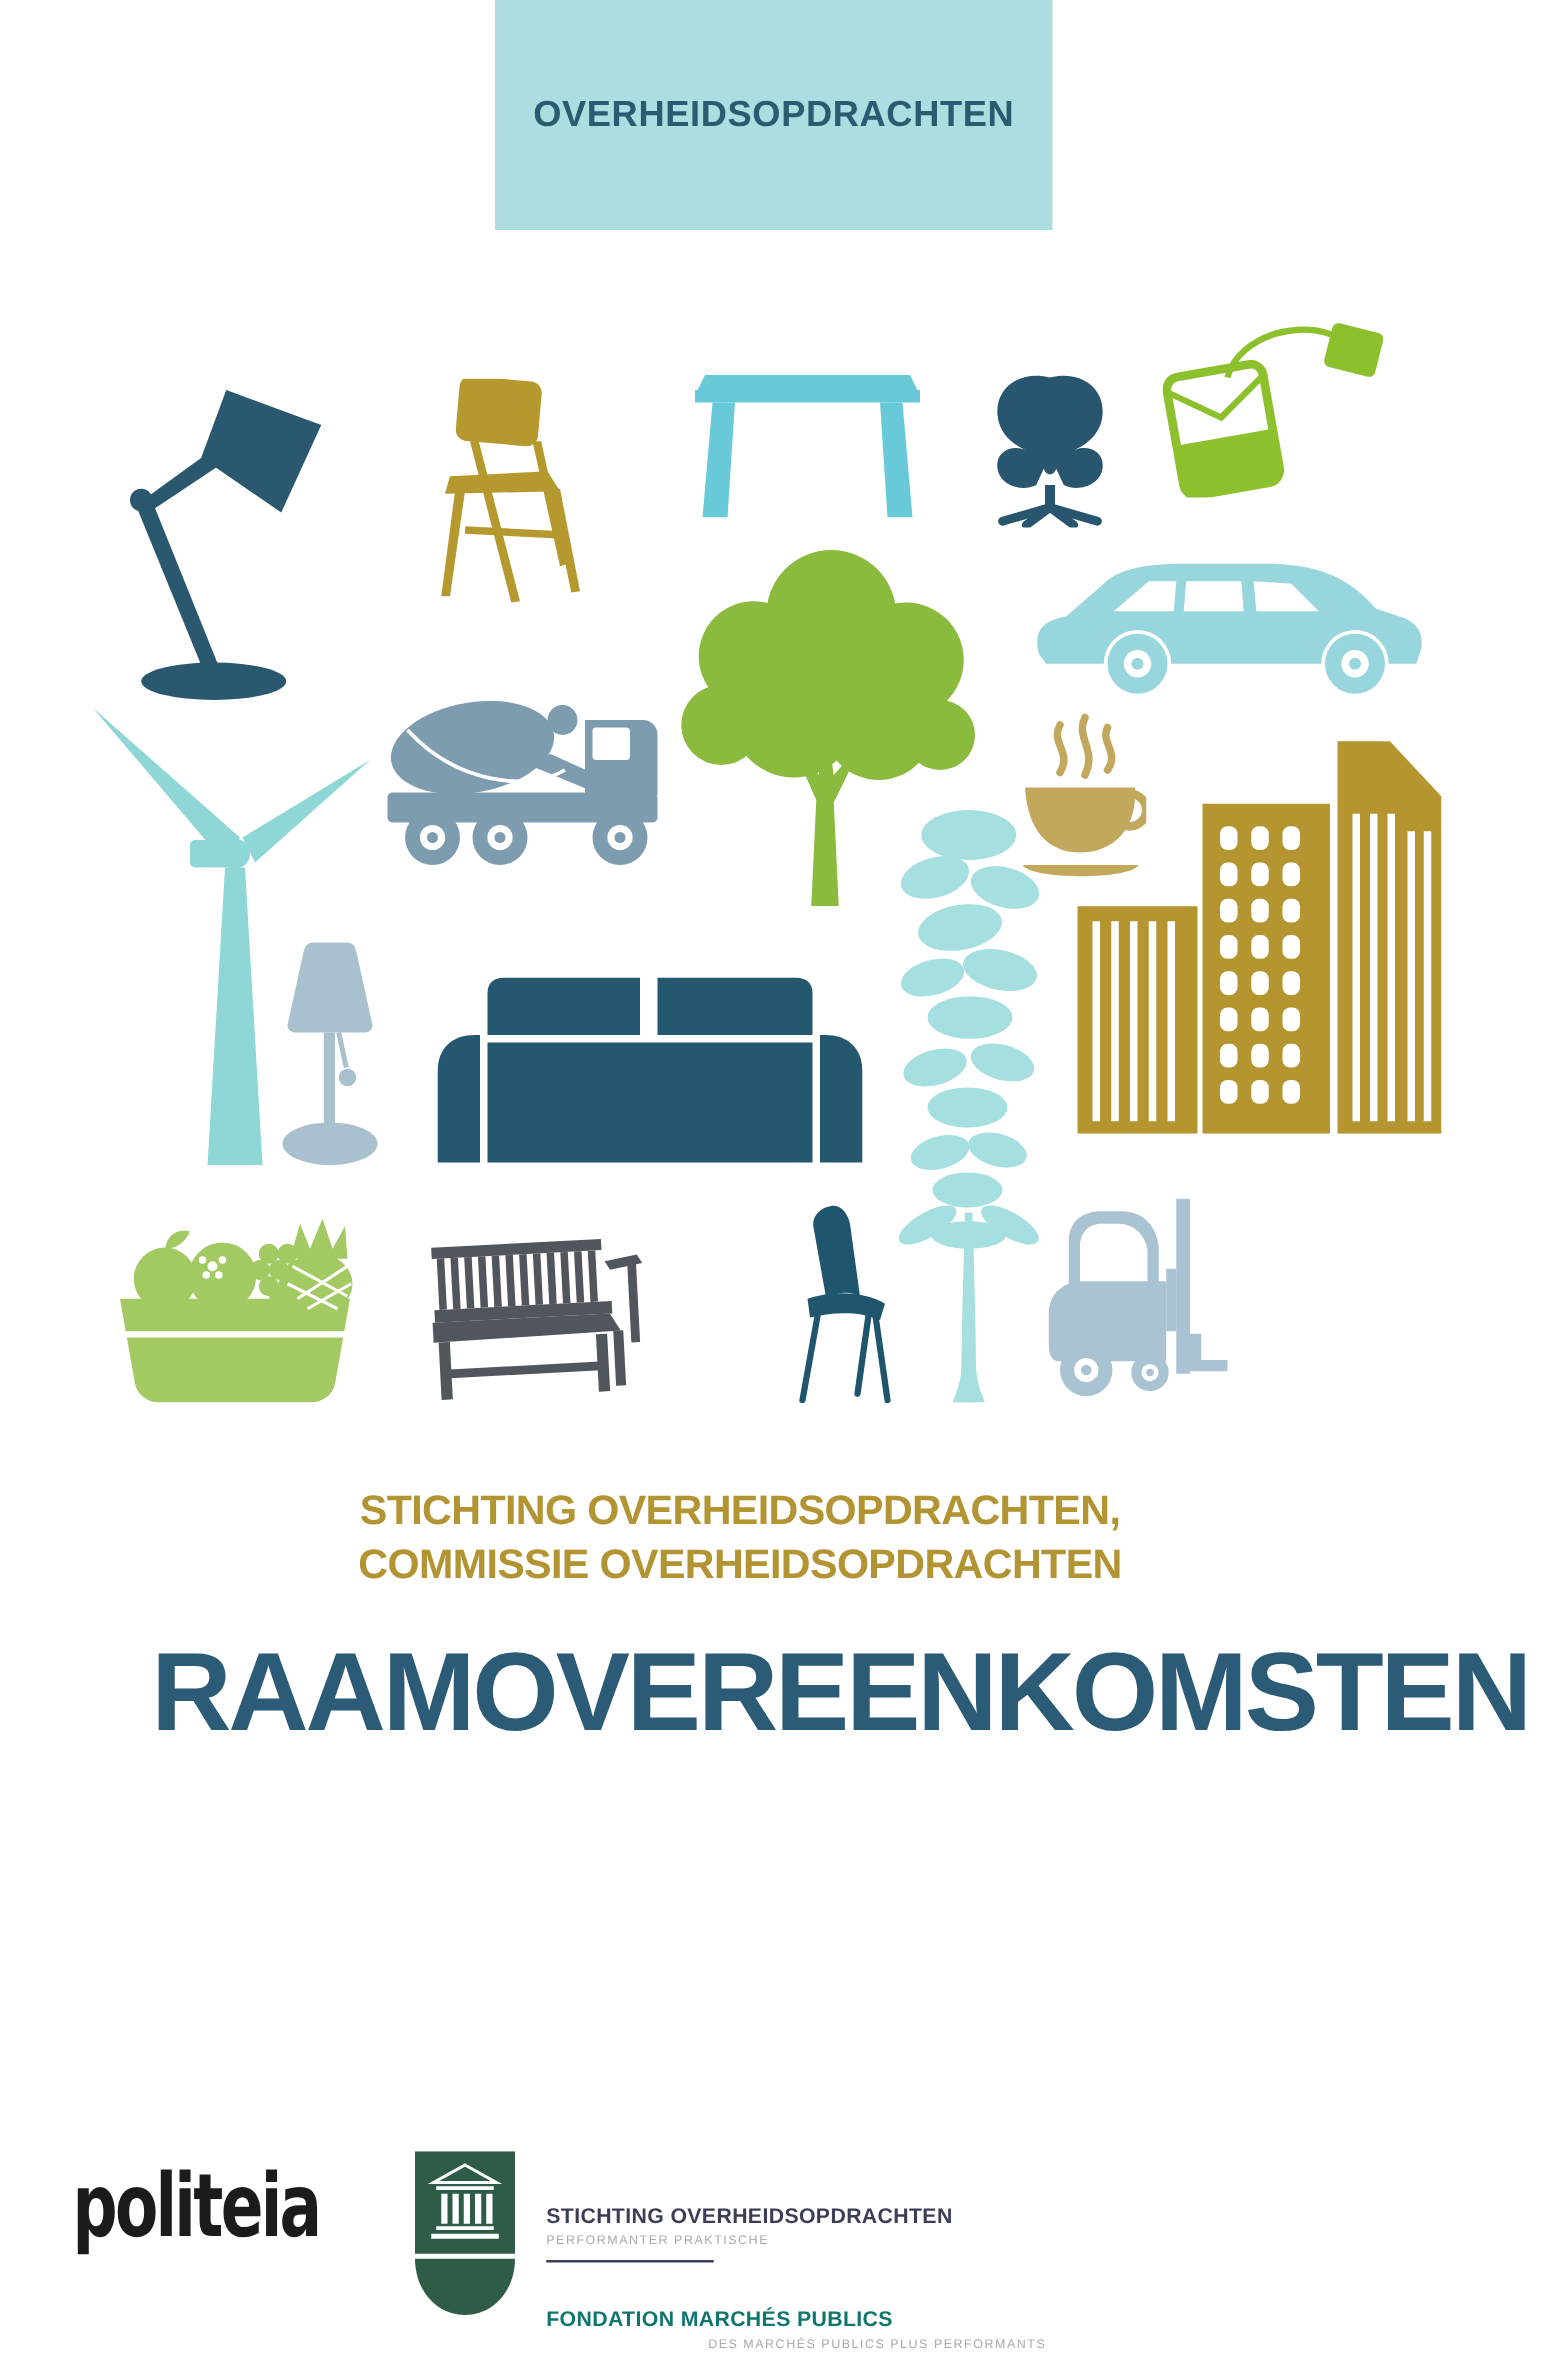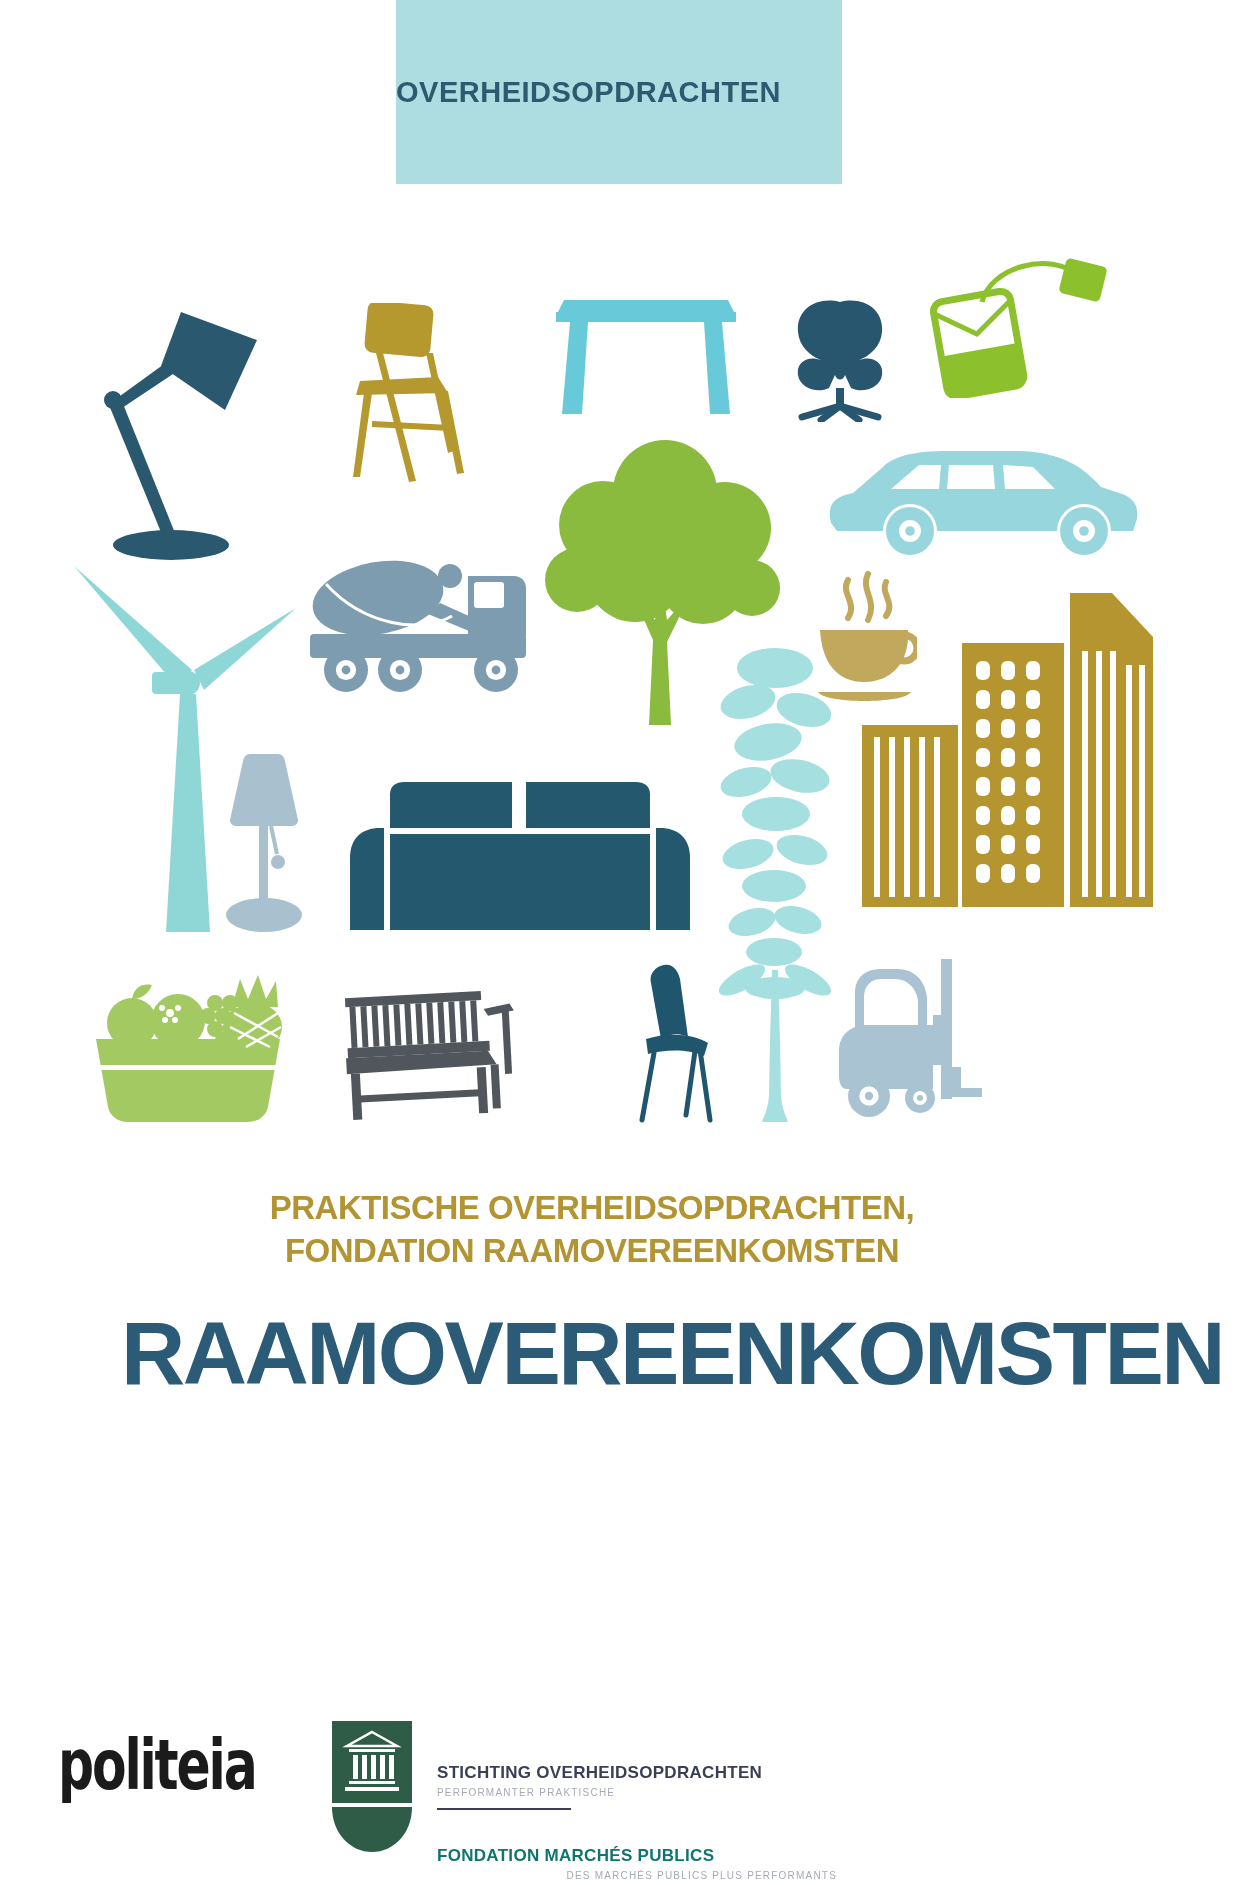--- a/index.html
+++ b/index.html
@@ -2,21 +2,21 @@
 <html><head>
 <meta charset="utf-8">
 <style>
   html,body { margin:0; padding:0; background:#ffffff; }
   .page {
     position:relative; width:1248px; height:1885px; background:#fff;
     font-family:"Liberation Sans", sans-serif; overflow:hidden;
   }
   .header-box {
     position:absolute; left:396px; top:0; width:446px; height:184px;
-    background:#ADDCE1; display:flex; align-items:center; justify-content:flex-start;
+    background:#ADDCE1; display:flex; align-items:center; justify-content:center;
   }
   .header-box span {
     font-size:29px; font-weight:bold; letter-spacing:0.5px; color:#2C5A70;
   }
   .collage { position:absolute; left:0; top:0; width:1248px; height:1180px; }
   .icon { position:absolute; }
   .icon svg { display:block; width:100%; height:100%; }
   .byline {
     position:absolute; left:242px; top:1186px; width:700px;
     text-align:center; font-weight:bold; font-size:33px; line-height:43px;
@@ -353,22 +353,22 @@
           <circle cx="34" cy="141" r="9.7" fill="#fff"></circle>
           <circle cx="34" cy="141" r="4.2" fill="#AAC3D2"></circle>
           <circle cx="85" cy="143" r="15" fill="#AAC3D2"></circle>
           <circle cx="85" cy="143" r="6.9" fill="#fff"></circle>
           <circle cx="85" cy="143" r="3.0" fill="#AAC3D2"></circle>
   </svg>
       </div>
     </div>
 
   <div class="byline" style="color: rgb(178, 148, 51);">
-    <div>PRAKTISCHE OVERHEIDSOPDRACHTEN,</div>
-    <div>FONDATION RAAMOVEREENKOMSTEN</div>
+    <div>STICHTING OVERHEIDSOPDRACHTEN,</div>
+    <div>COMMISSIE OVERHEIDSOPDRACHTEN</div>
   </div>
 
   <h1 class="title" style="color: rgb(43, 91, 118); padding-left: 48px;">
     <div>RAAMOVEREENKOMSTEN</div>
   </h1>
 
 
   <div class="politeia" style="color: rgb(27, 27, 27);">politeia</div>
 
   <div class="shield" id="shield">

